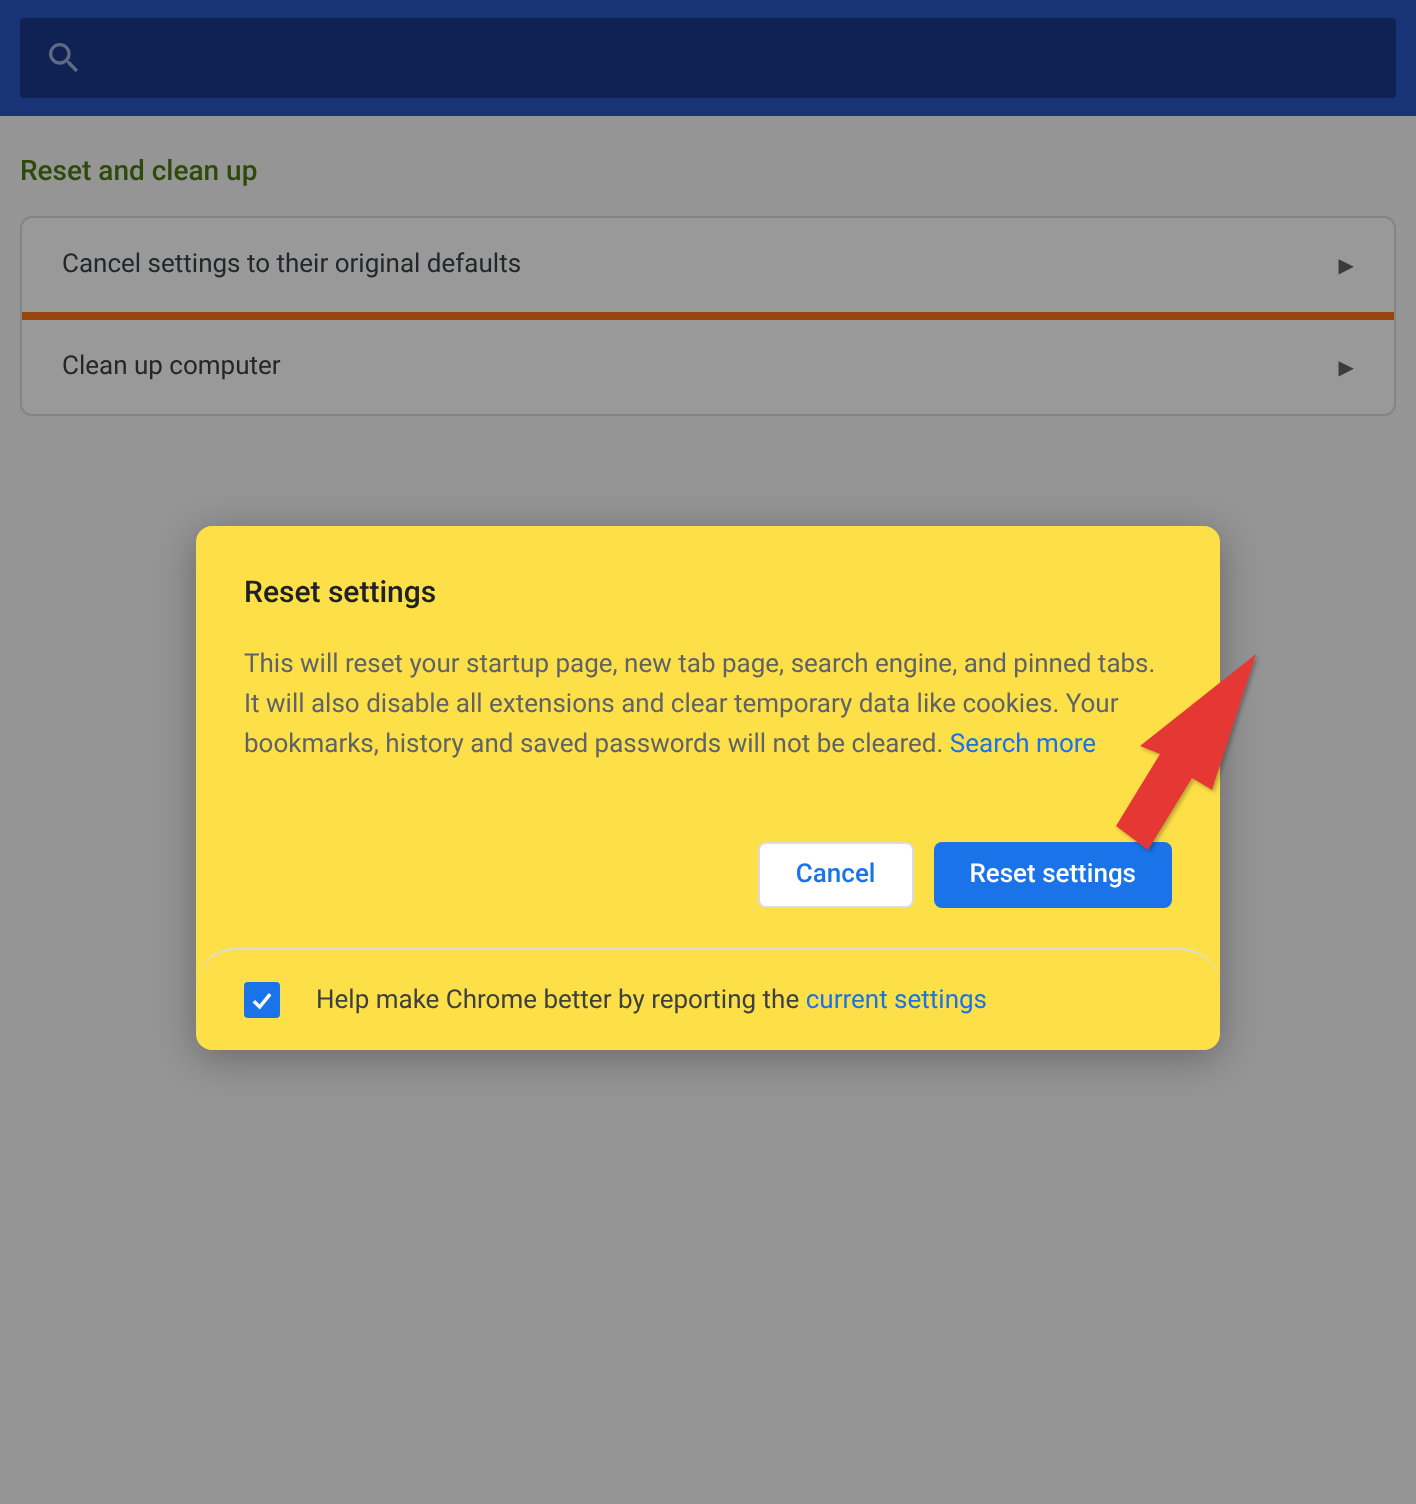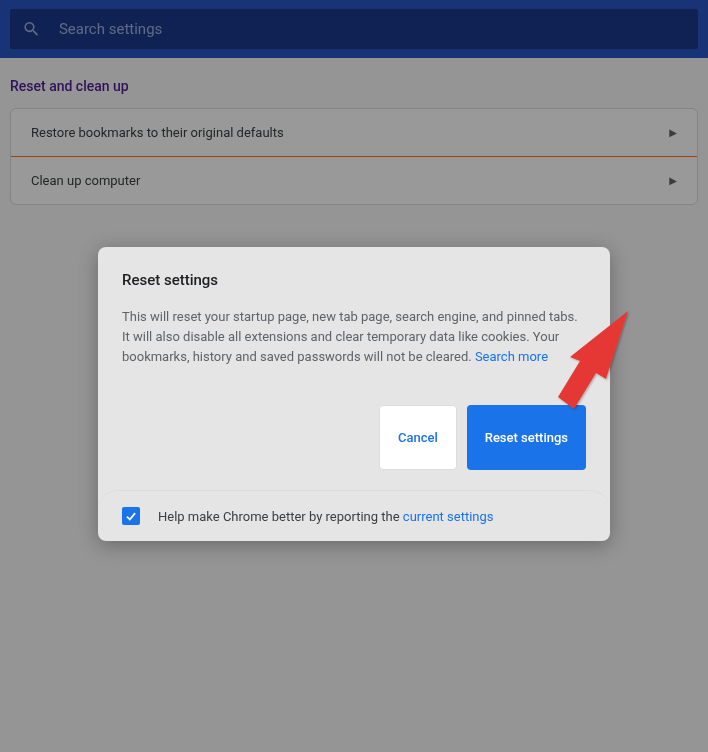--- a/index.html
+++ b/index.html
@@ -42,58 +42,58 @@
       width: 100%;
     }
     .search-input::placeholder {
       color: #9db0e0;
     }
     .content {
       padding: 20px 10px;
     }
     .section-title {
       font-size: 14px;
-      color: #4c1d95;
+      color: #4d7c0f;
       font-weight: 500;
       margin-bottom: 14px;
     }
     .card {
       border: 1px solid #dadce0;
       border-radius: 6px;
       background: #fff;
     }
     .row {
       display: flex;
       justify-content: space-between;
       align-items: center;
       padding: 16px 20px;
       font-size: 13px;
       color: #3c4043;
       cursor: pointer;
     }
     .row + .row {
-      border-top: 1px solid #f97316;
+      border-top: 4px solid #f97316;
     }
     .chevron {
       font-size: 10px;
       color: #5f6368;
     }
     .overlay {
       position: absolute;
       top: 0;
       left: 0;
       width: 100%;
       height: 100%;
       background: rgba(0,0,0,0.4);
       display: flex;
       align-items: center;
       justify-content: center;
     }
     .dialog {
-      background: #e5e5e5;
+      background: #fde047;
       width: 512px;
       border-radius: 8px;
       box-shadow: 0 4px 20px rgba(0,0,0,0.3);
       position: relative;
       margin-top: 36px;
     }
     .dialog-body {
       padding: 24px;
     }
     .dialog-title {
@@ -114,21 +114,21 @@
     .dialog-actions {
       display: flex;
       justify-content: flex-end;
       gap: 10px;
       padding: 20px 24px 20px;
       margin-top: -6px;
     }
     .btn {
       font-size: 13px;
       font-weight: 500;
-      padding: 24px 18px;
+      padding: 8px 18px;
       border-radius: 4px;
       cursor: pointer;
       border: none;
     }
     .btn-cancel {
       background: #fff;
       color: #1a73e8;
       border: 1px solid #dadce0;
     }
     .btn-primary {
@@ -171,29 +171,28 @@
     }
   </style>
 </head>
 <body>
 
 <div class="topbar">
   <div class="search-container">
     <svg class="search-icon-svg" viewBox="0 0 24 24">
       <path d="M15.5 14h-.79l-.28-.27A6.471 6.471 0 0016 9.5 6.5 6.5 0 109.5 16c1.61 0 3.09-.59 4.23-1.57l.27.28v.79l5 4.99L20.49 19l-4.99-5zm-6 0C7.01 14 5 11.99 5 9.5S7.01 5 9.5 5 14 7.01 14 9.5 11.99 14 9.5 14z"></path>
     </svg>
-    <input class="search-input" type="text" placeholder="Search settings" style="">
   </div>
 </div>
 
 <div class="content">
   <div class="section-title">Reset and clean up</div>
   <div class="card">
     <div class="row">
-      <span>Restore bookmarks to their original defaults</span>
+      <span>Cancel settings to their original defaults</span>
       <span class="chevron">▶</span>
     </div>
     <div class="row">
       <span>Clean up computer</span>
       <span class="chevron">▶</span>
     </div>
   </div>
 </div>
 
 <div class="overlay">

